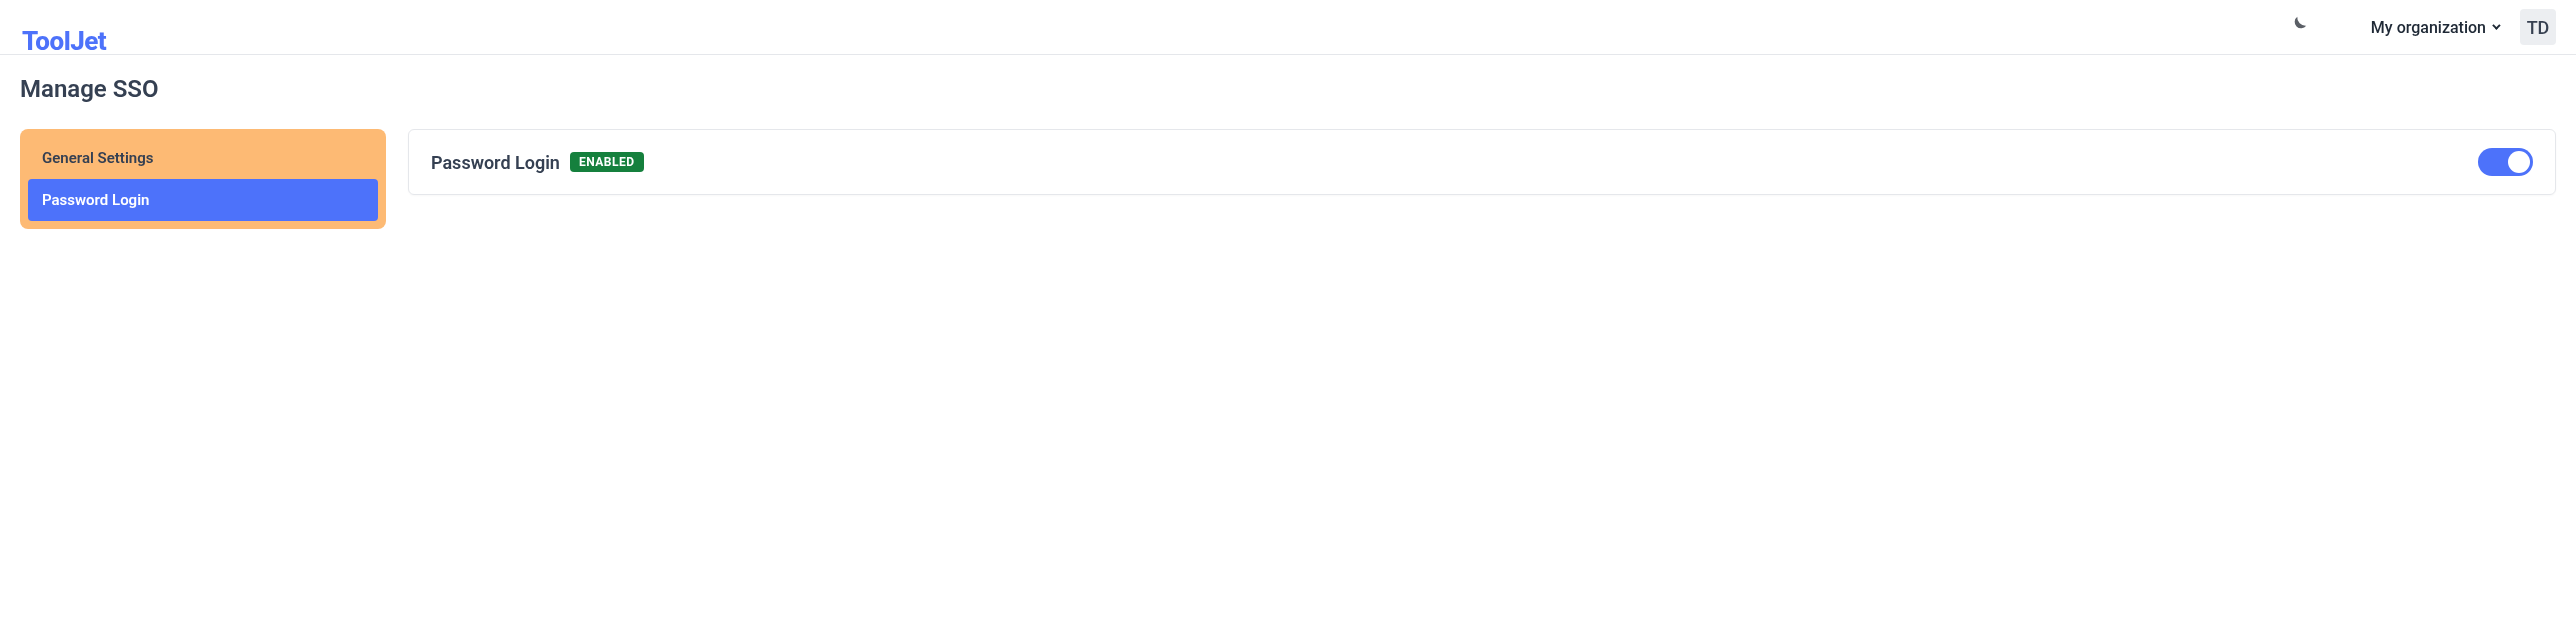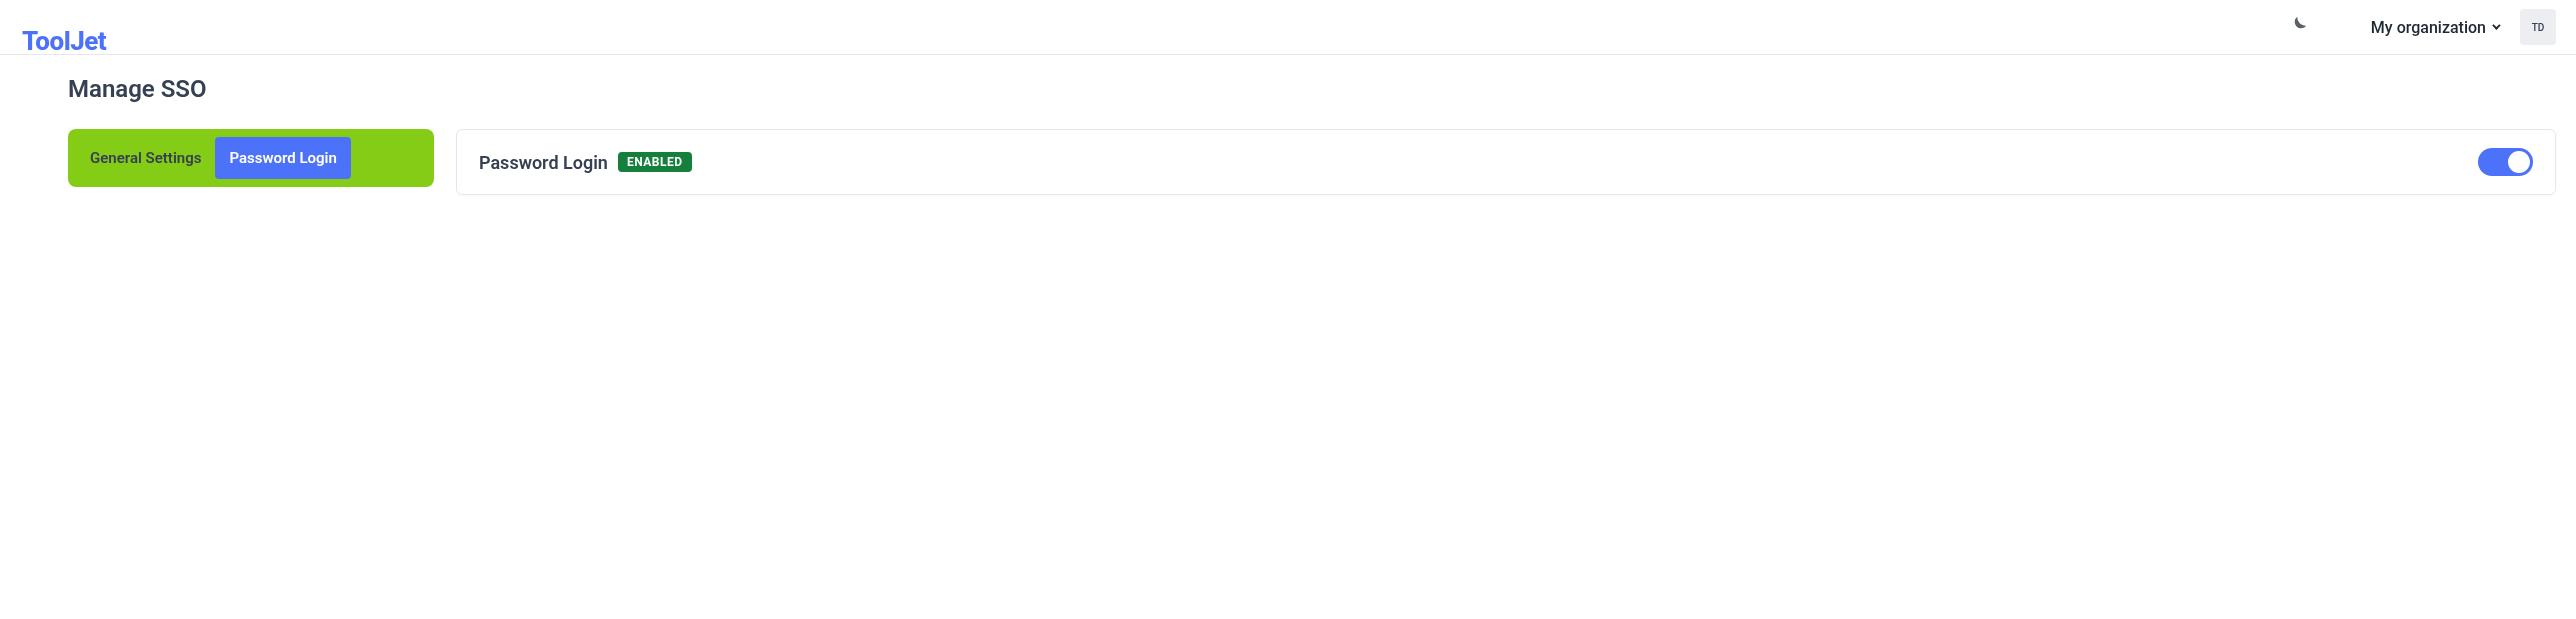--- a/index.html
+++ b/index.html
@@ -56,46 +56,46 @@
       transform: rotate(45deg) translateY(-2px);
     }
     .avatar {
       width: 36px;
       height: 36px;
       background: #eceef1;
       border-radius: 4px;
       display: flex;
       align-items: center;
       justify-content: center;
-      font-size: 10px;
+      font-size: 18px;
       font-weight: 500;
       color: #374151;
       text-align: right;
     }
     .content {
       padding: 20px;
-      margin-left: 48px;
     }
     .page-title {
       font-size: 24px;
       font-weight: 600;
       color: #354052;
       margin-bottom: 26px;
     }
     .page-body {
       display: flex;
       gap: 22px;
       align-items: flex-start;
     }
     .sidebar {
       width: 366px;
-      background: #84cc16;
+      background: #fdba74;
       border-radius: 8px;
       padding: 8px;
       display: flex;
+      flex-direction: column;
     }
     .sidebar-item {
       padding: 12px 14px;
       font-size: 15px;
       font-weight: 600;
       color: #354052;
       border-radius: 4px;
       cursor: pointer;
     }
     .sidebar-item.active {

